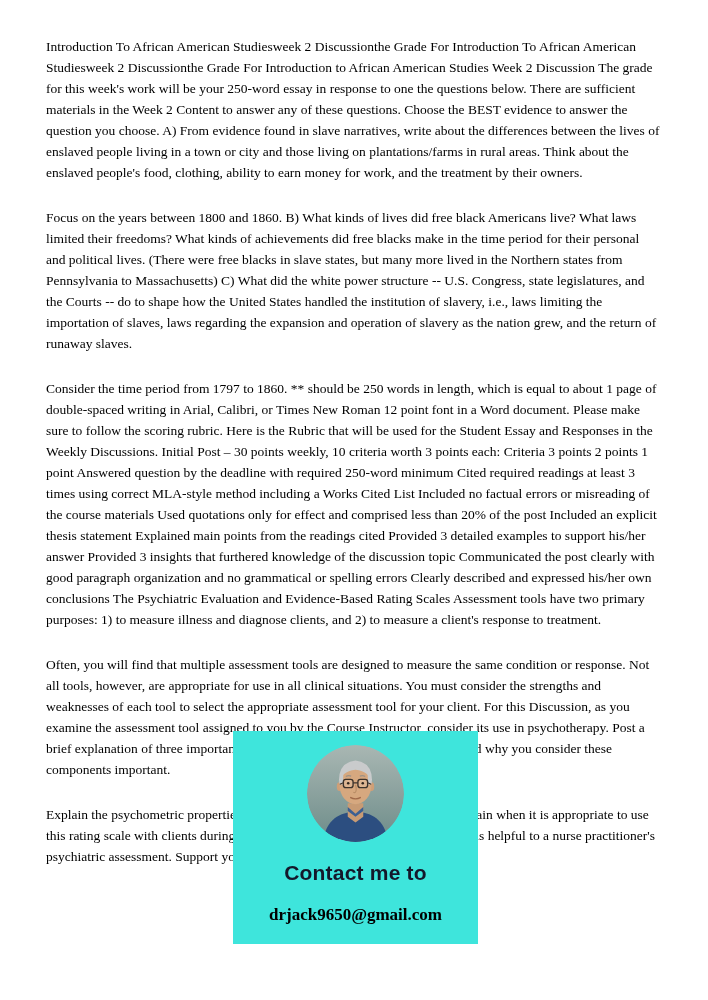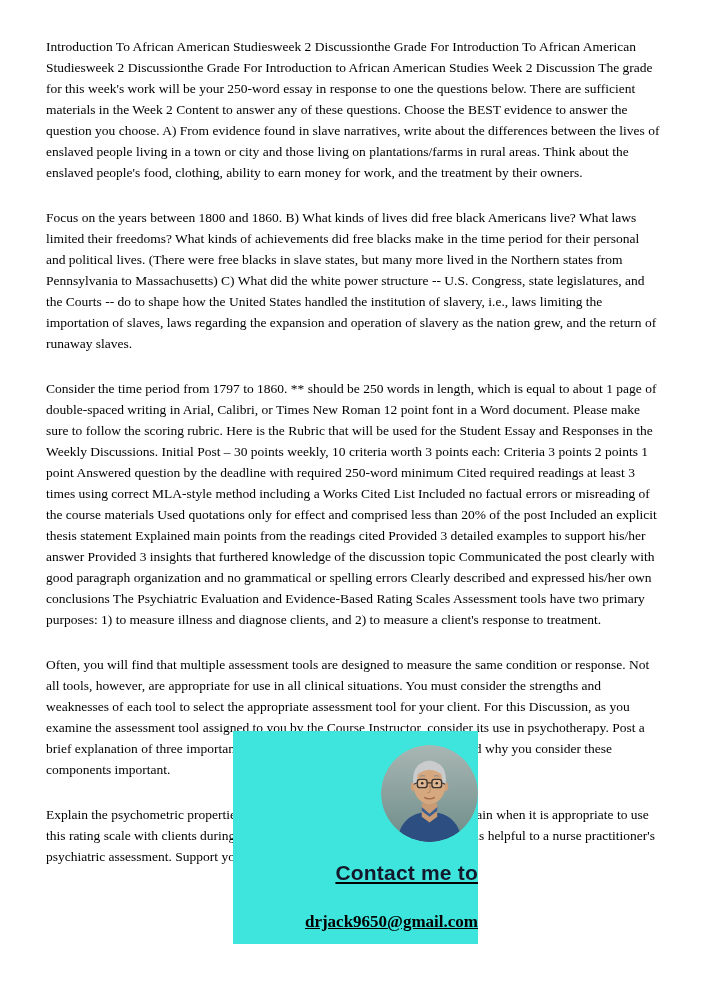--- a/index.html
+++ b/index.html
@@ -30,23 +30,22 @@
   }
   .overlay {
     position: absolute;
     left: 233px;
     top: 731px;
     width: 245px;
     height: 246px;
     background: #3ee5dc;
     display: flex;
     flex-direction: column;
-    align-items: flex-end;
+    align-items: center;
     box-sizing: border-box;
-    text-decoration: underline;
   }
   .avatar {
     width: 97px;
     height: 97px;
     border-radius: 50%;
     overflow: hidden;
     margin-top: 14px;
     flex: none;
   }
   .contact-text {
@@ -56,21 +55,21 @@
     font-weight: 700;
     font-size: 21px;
     line-height: 28px;
     color: #14182b;
     letter-spacing: 0.2px;
   }
   .contact-text span {
     display: block;
   }
   .email {
-    margin-top: 25px;
+    margin-top: 18px;
     font-family: "Liberation Serif", serif;
     font-weight: 700;
     font-size: 17px;
     color: #000000;
     text-align: center;
   }
 </style>
 </head>
 <body>
 

